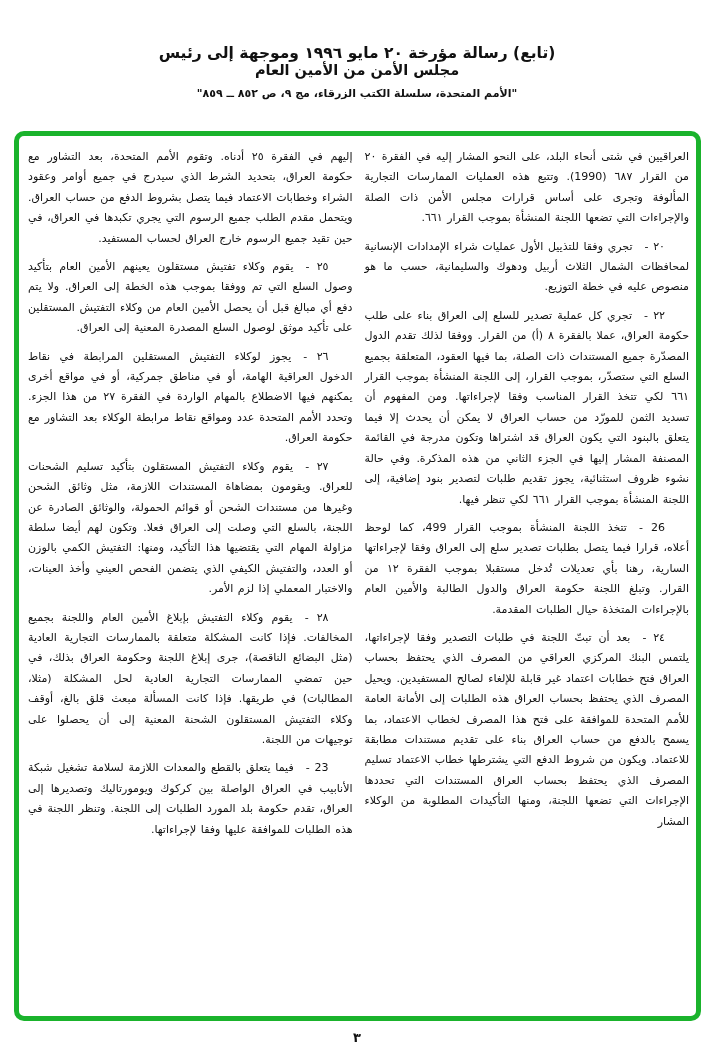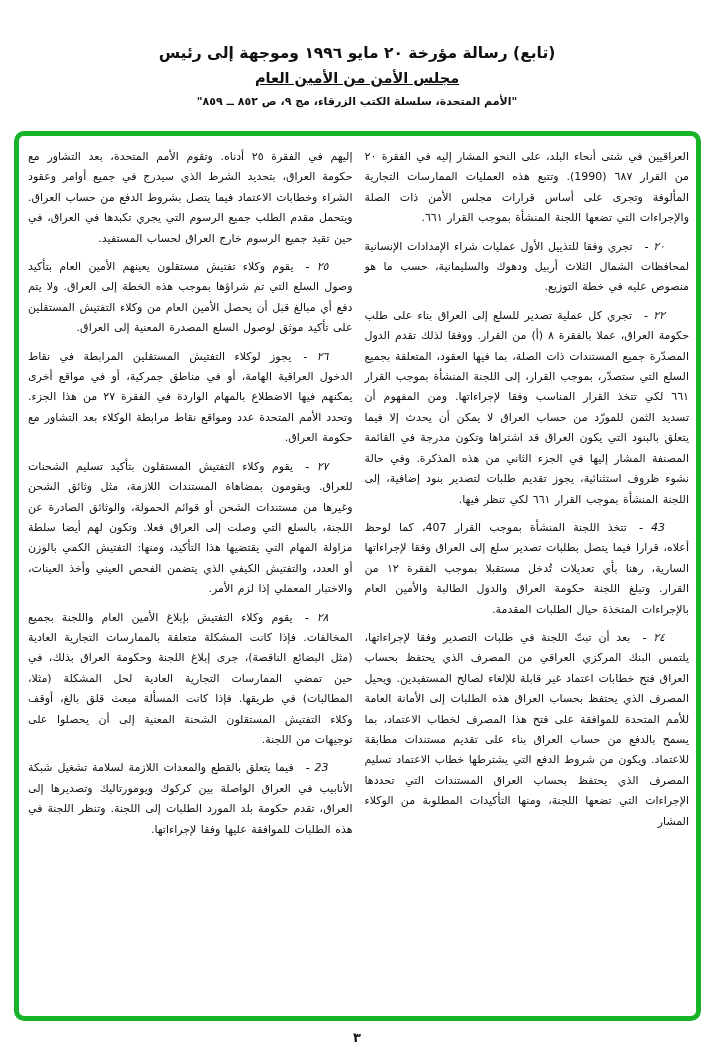--- a/index.html
+++ b/index.html
@@ -9,21 +9,21 @@
     position: relative;
     font-family: "DejaVu Sans", sans-serif;
     color: #111111;
     direction: rtl;
     overflow: hidden;
   }
   .page { width: 714px; height: 1056px; position: relative; background: #ffffff; border-radius: 18px; }
 
   .doc-header { text-align: center; padding-top: 44px; font-weight: bold; }
   .doc-header .t1 { font-size: 15.5px; letter-spacing: 0; }
-  .doc-header .t2 { font-size: 14.5px; margin-top: 8px; text-decoration: underline; }
+  .doc-header .t2 { font-size: 14.5px; margin-top: 0; }
   .doc-header .t3 { font-size: 11px; margin-top: 9px; }
 
   .frame {
     position: absolute;
     left: 14px; top: 131px;
     width: 687px; height: 890px;
     border: 5px solid #1ab32c;
     border-radius: 10px;
     overflow: hidden;
     background: #ffffff;
@@ -37,21 +37,21 @@
   .col { flex: 1 1 0; min-width: 0; }
 
   .para {
     font-size: 11px;
     line-height: 20.4px;
     text-align: justify;
     margin-bottom: 8px;
     word-spacing: 1px;
   }
   .para.numbered { text-indent: 24px; }
-  .para .pnum { white-space: nowrap; font-style: italic; }
+  .para .pnum { white-space: nowrap; }
   .para.numbered .pnum { margin-left: 12px; }
 
   .page-number {
     position: absolute;
     left: 0; right: 0;
     top: 1030px;
     text-align: center;
     font-size: 13px;
     font-weight: bold;
   }
@@ -67,27 +67,27 @@
     <div class="t3">"الأمم المتحدة، سلسلة الكتب الزرقاء، مج ٩، ص ٨٥٢ ــ ٨٥٩"</div>
   </div>
 
   <div class="frame">
     <div class="columns">
 
       <div class="col">
         <p class="para"><span class="pnum"></span><span>العراقيين في شتى أنحاء البلد، على النحو المشار إليه في الفقرة ٢٠ من القرار ٦٨٧ (1990). وتتبع هذه العمليات الممارسات التجارية المألوفة وتجرى على أساس قرارات مجلس الأمن ذات الصلة والإجراءات التي تضعها اللجنة المنشأة بموجب القرار ٦٦١.</span></p>
         <p class="para numbered"><span class="pnum">٢٠ -</span><span>تجري وفقا للتذييل الأول عمليات شراء الإمدادات الإنسانية لمحافظات الشمال الثلاث أربيل ودهوك والسليمانية، حسب ما هو منصوص عليه في خطة التوزيع.</span></p>
         <p class="para numbered"><span class="pnum">٢٢ -</span><span>تجري كل عملية تصدير للسلع إلى العراق بناء على طلب حكومة العراق، عملا بالفقرة ٨ (أ) من القرار. ووفقا لذلك تقدم الدول المصدّرة جميع المستندات ذات الصلة، بما فيها العقود، المتعلقة بجميع السلع التي ستصدّر، بموجب القرار، إلى اللجنة المنشأة بموجب القرار ٦٦١ لكي تتخذ القرار المناسب وفقا لإجراءاتها. ومن المفهوم أن تسديد الثمن للمورّد من حساب العراق لا يمكن أن يحدث إلا فيما يتعلق بالبنود التي يكون العراق قد اشتراها وتكون مدرجة في القائمة المصنفة المشار إليها في الجزء الثاني من هذه المذكرة. وفي حالة نشوء ظروف استثنائية، يجوز تقديم طلبات لتصدير بنود إضافية، إلى اللجنة المنشأة بموجب القرار ٦٦١ لكي تنظر فيها.</span></p>
-        <p class="para numbered"><span class="pnum">43 -</span><span>تتخذ اللجنة المنشأة بموجب القرار 407، كما لوحظ أعلاه، قرارا فيما يتصل بطلبات تصدير سلع إلى العراق وفقا لإجراءاتها السارية، رهنا بأي تعديلات تُدخل مستقبلا بموجب الفقرة ١٢ من القرار. وتبلغ اللجنة حكومة العراق والدول الطالبة والأمين العام بالإجراءات المتخذة حيال الطلبات المقدمة.</span></p>
+        <p class="para numbered"><span class="pnum">26 -</span><span>تتخذ اللجنة المنشأة بموجب القرار 499، كما لوحظ أعلاه، قرارا فيما يتصل بطلبات تصدير سلع إلى العراق وفقا لإجراءاتها السارية، رهنا بأي تعديلات تُدخل مستقبلا بموجب الفقرة ١٢ من القرار. وتبلغ اللجنة حكومة العراق والدول الطالبة والأمين العام بالإجراءات المتخذة حيال الطلبات المقدمة.</span></p>
         <p class="para numbered"><span class="pnum">٢٤ -</span><span>بعد أن تبتّ اللجنة في طلبات التصدير وفقا لإجراءاتها، يلتمس البنك المركزي العراقي من المصرف الذي يحتفظ بحساب العراق فتح خطابات اعتماد غير قابلة للإلغاء لصالح المستفيدين. ويحيل المصرف الذي يحتفظ بحساب العراق هذه الطلبات إلى الأمانة العامة للأمم المتحدة للموافقة على فتح هذا المصرف لخطاب الاعتماد، بما يسمح بالدفع من حساب العراق بناء على تقديم مستندات مطابقة للاعتماد. ويكون من شروط الدفع التي يشترطها خطاب الاعتماد تسليم المصرف الذي يحتفظ بحساب العراق المستندات التي تحددها الإجراءات التي تضعها اللجنة، ومنها التأكيدات المطلوبة من الوكلاء المشار</span></p>
       </div>
 
       <div class="col">
         <p class="para"><span class="pnum"></span><span>إليهم في الفقرة ٢٥ أدناه. وتقوم الأمم المتحدة، بعد التشاور مع حكومة العراق، بتحديد الشرط الذي سيدرج في جميع أوامر وعقود الشراء وخطابات الاعتماد فيما يتصل بشروط الدفع من حساب العراق. ويتحمل مقدم الطلب جميع الرسوم التي يجري تكبدها في العراق، في حين تقيد جميع الرسوم خارج العراق لحساب المستفيد.</span></p>
-        <p class="para numbered"><span class="pnum">٢٥ -</span><span>يقوم وكلاء تفتيش مستقلون يعينهم الأمين العام بتأكيد وصول السلع التي تم شراؤها بموجب هذه الخطة إلى العراق. ولا يتم دفع أي مبالغ قبل أن يحصل الأمين العام من وكلاء التفتيش المستقلين على تأكيد موثق لوصول السلع المصدرة المعنية إلى العراق.</span></p>
+        <p class="para numbered"><span class="pnum">٢٥ -</span><span>يقوم وكلاء تفتيش مستقلون يعينهم الأمين العام بتأكيد وصول السلع التي تم ووفقا بموجب هذه الخطة إلى العراق. ولا يتم دفع أي مبالغ قبل أن يحصل الأمين العام من وكلاء التفتيش المستقلين على تأكيد موثق لوصول السلع المصدرة المعنية إلى العراق.</span></p>
         <p class="para numbered"><span class="pnum">٢٦ -</span><span>يجوز لوكلاء التفتيش المستقلين المرابطة في نقاط الدخول العراقية الهامة، أو في مناطق جمركية، أو في مواقع أخرى يمكنهم فيها الاضطلاع بالمهام الواردة في الفقرة ٢٧ من هذا الجزء. وتحدد الأمم المتحدة عدد ومواقع نقاط مرابطة الوكلاء بعد التشاور مع حكومة العراق.</span></p>
         <p class="para numbered"><span class="pnum">٢٧ -</span><span>يقوم وكلاء التفتيش المستقلون بتأكيد تسليم الشحنات للعراق. ويقومون بمضاهاة المستندات اللازمة، مثل وثائق الشحن وغيرها من مستندات الشحن أو قوائم الحمولة، والوثائق الصادرة عن اللجنة، بالسلع التي وصلت إلى العراق فعلا. وتكون لهم أيضا سلطة مزاولة المهام التي يقتضيها هذا التأكيد، ومنها: التفتيش الكمي بالوزن أو العدد، والتفتيش الكيفي الذي يتضمن الفحص العيني وأخذ العينات، والاختبار المعملي إذا لزم الأمر.</span></p>
         <p class="para numbered"><span class="pnum">٢٨ -</span><span>يقوم وكلاء التفتيش بإبلاغ الأمين العام واللجنة بجميع المخالفات. فإذا كانت المشكلة متعلقة بالممارسات التجارية العادية (مثل البضائع الناقصة)، جرى إبلاغ اللجنة وحكومة العراق بذلك، في حين تمضي الممارسات التجارية العادية لحل المشكلة (مثلا، المطالبات) في طريقها. فإذا كانت المسألة مبعث قلق بالغ، أوقف وكلاء التفتيش المستقلون الشحنة المعنية إلى أن يحصلوا على توجيهات من اللجنة.</span></p>
         <p class="para numbered"><span class="pnum">23 -</span><span>فيما يتعلق بالقطع والمعدات اللازمة لسلامة تشغيل شبكة الأنابيب في العراق الواصلة بين كركوك ويومورتاليك وتصديرها إلى العراق، تقدم حكومة بلد المورد الطلبات إلى اللجنة. وتنظر اللجنة في هذه الطلبات للموافقة عليها وفقا لإجراءاتها.</span></p>
       </div>
 
     </div>
   </div>
 
   <div class="page-number">٣</div>

